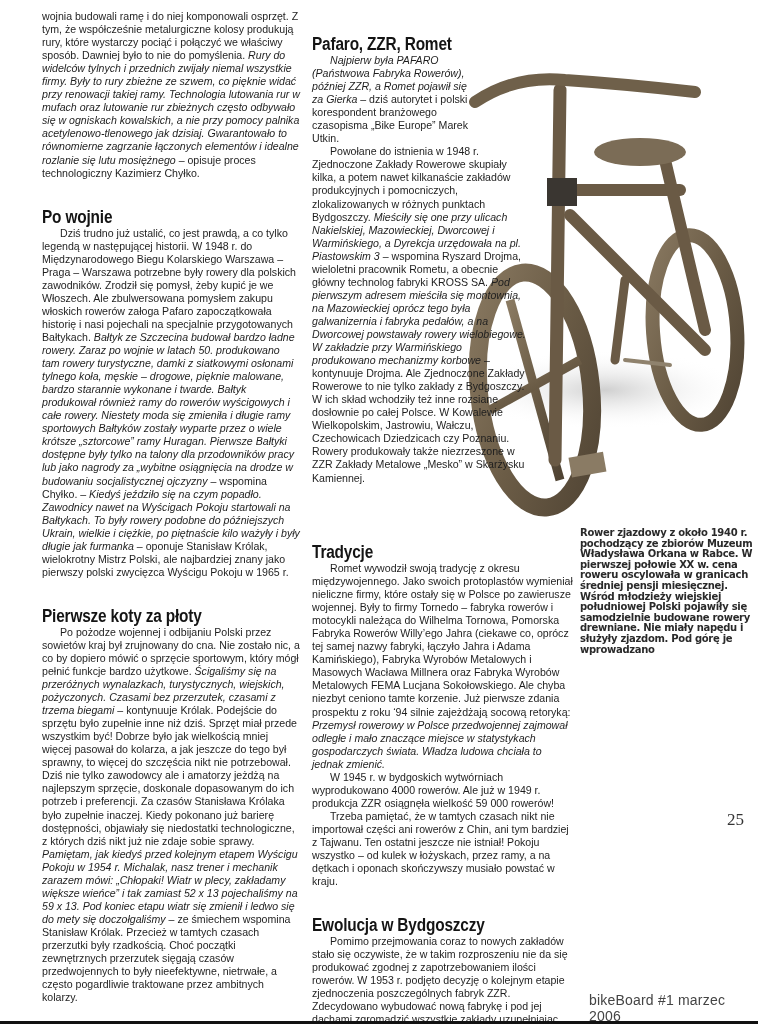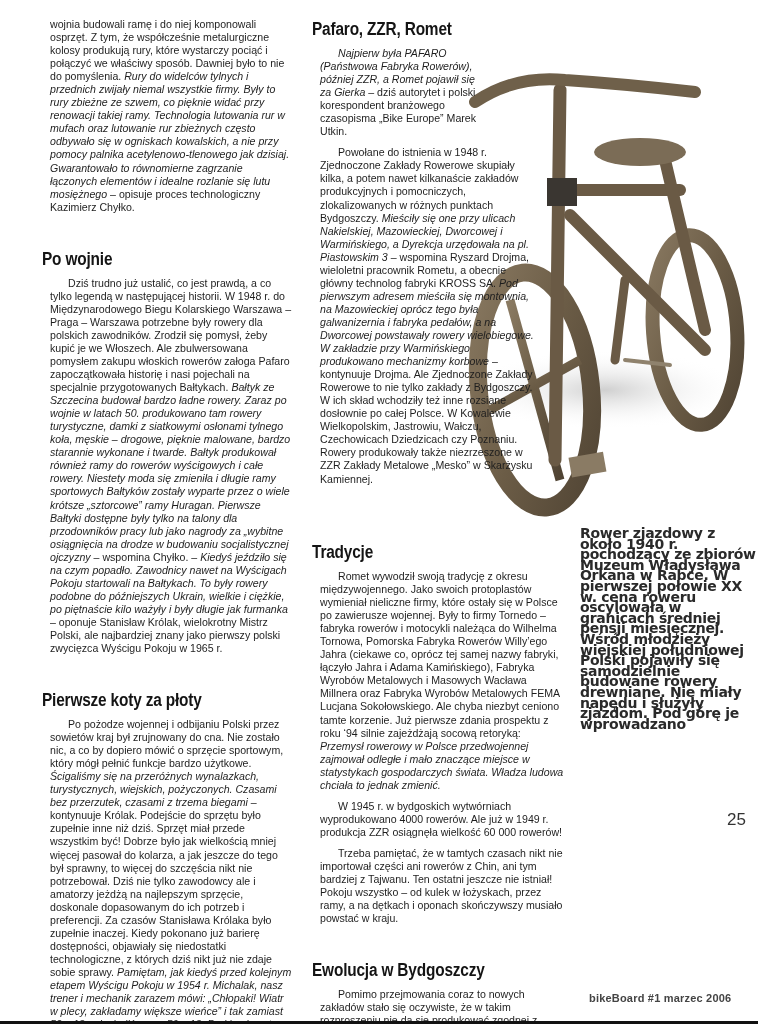--- a/index.html
+++ b/index.html
@@ -1,44 +1,44 @@
 <!DOCTYPE html>
 <html><head>
   <meta charset="utf-8">
   <style>
     html, body { margin: 0; padding: 0; }
     body {
       width: 758px; height: 1024px; background: #ffffff; position: relative; overflow: hidden;
       font-family: "Liberation Sans", sans-serif; color: #1e1e1e;
     }
     .col { position: absolute; font-size: 10.6px; line-height: 13.05px; text-align: left; }
-    .col p { margin: 8px; }
+    .col p { margin: 0; }
     .ind { text-indent: 18px; }
     .it { font-style: italic; }
     h2 {
       margin: 0; font-family: "Liberation Sans", sans-serif; font-weight: bold;
       font-size: 17.5px; line-height: 19px; color: #141414; letter-spacing: -0.2px;
       transform: scaleX(0.88); transform-origin: left;
       white-space: nowrap;
     }
     #left { left: 42px; top: 10px; width: 258px; }
-    #right-top { left: 312px; top: 20px; width: 250px; }
+    #right-top { left: 312px; top: 35px; width: 250px; }
     #right-bottom { left: 312px; top: 543px; width: 262px; }
     #caption {
       position: absolute; left: 580px; top: 528px; width: 176px;
-      font-size: 14px; line-height: 10.6px; font-weight: bold; color: #2a2a2a;
+      font-size: 10px; line-height: 10.6px; font-weight: bold; color: #2a2a2a;
       font-family: "DejaVu Sans", sans-serif; letter-spacing: -0.3px;
     }
     #page-number {
       position: absolute; left: 727px; top: 810px; font-size: 17px; color: #333;
-      font-family: Liberation Sans, sans-serif;
+      font-family: Liberation Serif, serif;
     }
     #footer-text {
-      position: absolute; left: 589px; top: 992px; font-size: 11px; color: #444;
-      font-family: "Liberation Sans", sans-serif; letter-spacing: 0.2px; font-weight: bold;
+      position: absolute; left: 589px; top: 992px; font-size: 14px; color: #444;
+      font-family: "Liberation Sans", sans-serif; letter-spacing: 0.2px;
     }
     #bottom-bar { position: absolute; left: 0; top: 1021px; width: 758px; height: 3px; background: #111; }
     #bike {
       position: absolute; left: 455px; top: 30px; width: 300px; height: 490px;
     }
     .gap-big { height: 28px; }
   </style>
 </head>
 <body>
 
@@ -109,21 +109,21 @@
   <p class="ind" style="width:215px">
     <span>Powołane do istnienia w 1948 r. Zjednoczone Zakłady Rowerowe skupiały kilka, a potem nawet kilkanaście zakładów produkcyjnych i pomocniczych, zlokalizowanych w różnych punktach Bydgoszczy. </span><span class="it">Mieściły się one przy ulicach Nakielskiej, Mazowieckiej, Dworcowej i Warmińskiego, a Dyrekcja urzędowała na pl. Piastowskim 3</span><span> – wspomina Ryszard Drojma, wieloletni pracownik Rometu, a obecnie główny technolog fabryki KROSS SA. </span><span class="it">Pod pierwszym adresem mieściła się montownia, na Mazowieckiej oprócz tego była galwanizernia i fabryka pedałów, a na Dworcowej powstawały rowery wielobiegowe. W zakładzie przy Warmińskiego produkowano mechanizmy korbowe</span><span> – kontynuuje Drojma. Ale Zjednoczone Zakłady Rowerowe to nie tylko zakłady z Bydgoszczy. W ich skład wchodziły też inne rozsiane dosłownie po całej Polsce. W Kowalewie Wielkopolskim, Jastrowiu, Wałczu, Czechowicach Dziedzicach czy Poznaniu. Rowery produkowały także niezrzeszone w ZZR Zakłady Metalowe „Mesko” w Skarżysku Kamiennej.</span>
   </p>
 </div>
 
 <div id="right-bottom" class="col">
   <h2>Tradycje</h2>
   <p class="ind">
     <span>Romet wywodził swoją tradycję z okresu międzywojennego. Jako swoich protoplastów wymieniał nieliczne firmy, które ostały się w Polsce po zawierusze wojennej. Były to firmy Tornedo – fabryka rowerów i motocykli należąca do Wilhelma Tornowa, Pomorska Fabryka Rowerów Willy’ego Jahra (ciekawe co, oprócz tej samej nazwy fabryki, łączyło Jahra i Adama Kamińskiego), Fabryka Wyrobów Metalowych i Masowych Wacława Millnera oraz Fabryka Wyrobów Metalowych FEMA Lucjana Sokołowskiego. Ale chyba niezbyt ceniono tamte korzenie. Już pierwsze zdania prospektu z roku ‘94 silnie zajeżdżają socową retoryką: </span><span class="it">Przemysł rowerowy w Polsce przedwojennej zajmował odległe i mało znaczące miejsce w statystykach gospodarczych świata. Władza ludowa chciała to jednak zmienić.</span>
   </p>
-  <p class="ind">W 1945 r. w bydgoskich wytwórniach wyprodukowano 4000 rowerów. Ale już w 1949 r. produkcja ZZR osiągnęła wielkość 60 000 rowerów!</p>
+  <p class="ind">W 1945 r. w bydgoskich wytwórniach wyprodukowano 4000 rowerów. Ale już w 1949 r. produkcja ZZR osiągnęła wielkość 59 000 rowerów!</p>
   <p class="ind">Trzeba pamiętać, że w tamtych czasach nikt nie importował części ani rowerów z Chin, ani tym bardziej z Tajwanu. Ten ostatni jeszcze nie istniał! Pokoju wszystko – od kulek w łożyskach, przez ramy, a na dętkach i oponach skończywszy musiało powstać w kraju.</p>
   <div class="gap-big"></div>
   <h2>Ewolucja w Bydgoszczy</h2>
   <p class="ind">Pomimo przejmowania coraz to nowych zakładów stało się oczywiste, że w takim rozproszeniu nie da się produkować zgodnej z zapotrzebowaniem ilości rowerów. W 1953 r. podjęto decyzję o kolejnym etapie zjednoczenia poszczególnych fabryk ZZR. Zdecydowano wybudować nową fabrykę i pod jej dachami zgromadzić wszystkie zakłady uzupełniając infrastrukturę o nowe linie technologiczne. Miała być zloka-</p>
 </div>
 
 <div id="caption">Rower zjazdowy z około 1940 r. pochodzący ze zbiorów Muzeum Władysława Orkana w Rabce. W pierwszej połowie XX w. cena roweru oscylowała w granicach średniej pensji miesięcznej. Wśród młodzieży wiejskiej południowej Polski pojawiły się samodzielnie budowane rowery drewniane. Nie miały napędu i służyły zjazdom. Pod górę je wprowadzano</div>
 
 <div id="page-number">25</div>
 <div id="footer-text">bikeBoard #1 marzec 2006</div>

